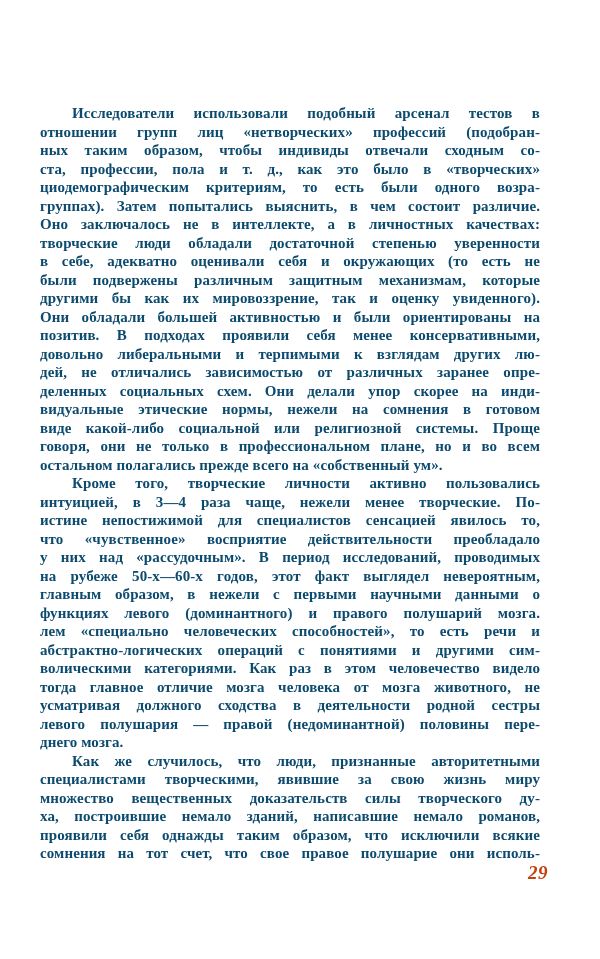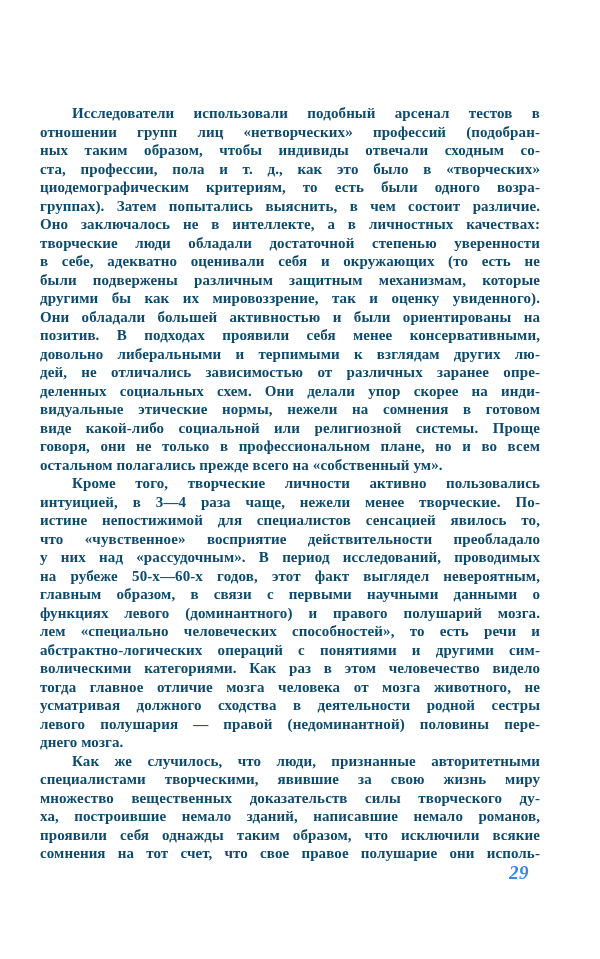--- a/index.html
+++ b/index.html
@@ -38,23 +38,23 @@
     white-space: normal;
   }
   .line.first {
     text-indent: 32px;
   }
   .line.para-end {
     text-align-last: left;
   }
   .page-number {
     position: absolute;
-    left: 509px;
+    left: 528px;
     top: 862px;
-    color: #3b82f6;
+    color: #c2410c;
     font-weight: 700;
     font-style: italic;
     font-size: 19px;
     letter-spacing: 0.5px;
   }
 </style>
 </head>
 <body>
 
 <div class="page">
@@ -81,21 +81,21 @@
         <div class="line">говоря, они не только в профессиональном плане, но и во всем</div>
         <div class="line para-end">остальном полагались прежде всего на «собственный ум».</div>
       </div>
       <div class="paragraph">
         <div class="line first">Кроме того, творческие личности активно пользовались</div>
         <div class="line">интуицией, в 3—4 раза чаще, нежели менее творческие. По-</div>
         <div class="line">истине непостижимой для специалистов сенсацией явилось то,</div>
         <div class="line">что «чувственное» восприятие действительности преобладало</div>
         <div class="line">у них над «рассудочным». В период исследований, проводимых</div>
         <div class="line">на рубеже 50-х—60-х годов, этот факт выглядел невероятным,</div>
-        <div class="line">главным образом, в связи с первыми научными данными о</div>
+        <div class="line">главным образом, в нежели с первыми научными данными о</div>
         <div class="line">функциях левого (доминантного) и правого полушарий мозга.</div>
         <div class="line">лем «специально человеческих способностей», то есть речи и</div>
         <div class="line">абстрактно-логических операций с понятиями и другими сим-</div>
         <div class="line">волическими категориями. Как раз в этом человечество видело</div>
         <div class="line">тогда главное отличие мозга человека от мозга животного, не</div>
         <div class="line">усматривая должного сходства в деятельности родной сестры</div>
         <div class="line">левого полушария — правой (недоминантной) половины пере-</div>
         <div class="line para-end">днего мозга.</div>
       </div>
       <div class="paragraph">

